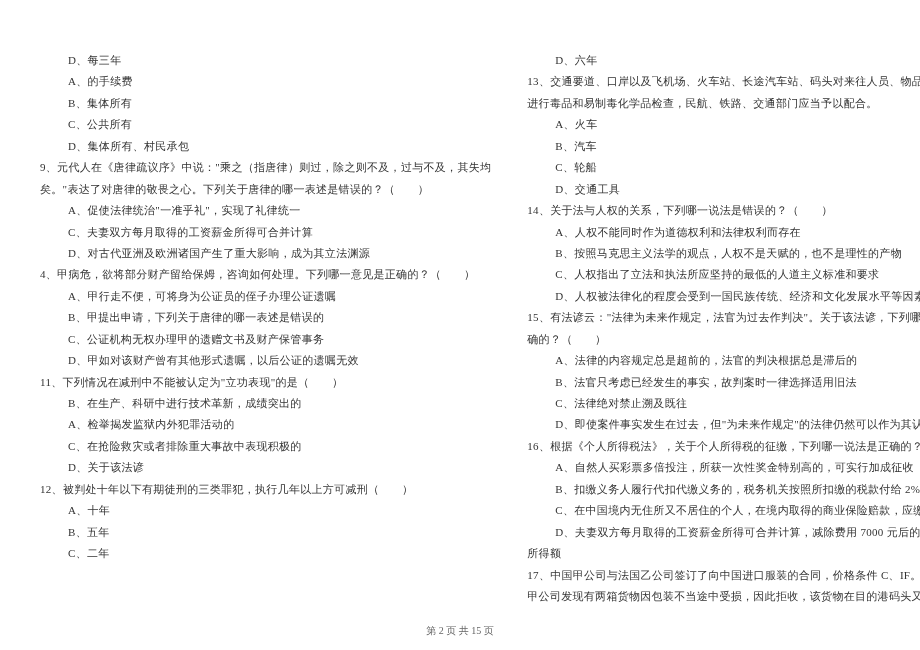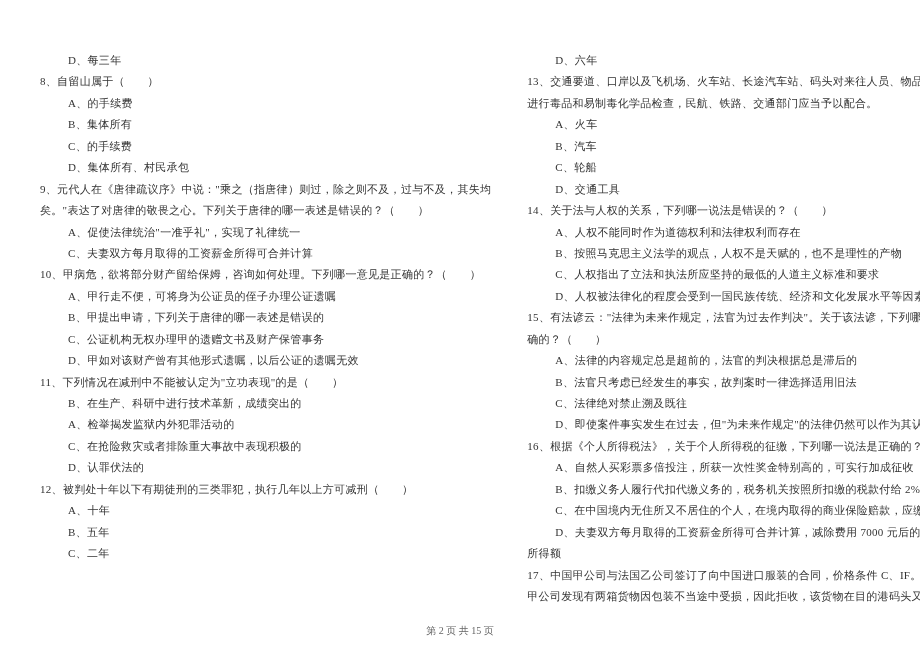--- a/index.html
+++ b/index.html
@@ -50,39 +50,39 @@
       font-size: 10px;
       color: #666;
     }
   </style>
 </head>
 <body>
 
 <div class="columns">
   <div class="col" id="left-col">
       <div class="line indent-2">D、每三年</div>
-      <div class="line indent-q">8、自留山属于（　　）</div>
       <div class="line indent-2">A、的手续费</div>
       <div class="line indent-2">B、集体所有</div>
-      <div class="line indent-2">C、的手续费</div>
+      <div class="line indent-2">C、公共所有</div>
       <div class="line indent-2">D、集体所有、村民承包</div>
       <div class="line indent-q">9、元代人在《唐律疏议序》中说："乘之（指唐律）则过，除之则不及，过与不及，其失均</div>
       <div class="line indent-1">矣。"表达了对唐律的敬畏之心。下列关于唐律的哪一表述是错误的？（　　）</div>
       <div class="line indent-2">A、促使法律统治"一准乎礼"，实现了礼律统一</div>
       <div class="line indent-2">C、夫妻双方每月取得的工资薪金所得可合并计算</div>
-      <div class="line indent-q">10、甲病危，欲将部分财产留给保姆，咨询如何处理。下列哪一意见是正确的？（　　）</div>
+      <div class="line indent-2">D、对古代亚洲及欧洲诸国产生了重大影响，成为其立法渊源</div>
+      <div class="line indent-q">4、甲病危，欲将部分财产留给保姆，咨询如何处理。下列哪一意见是正确的？（　　）</div>
       <div class="line indent-2">A、甲行走不便，可将身为公证员的侄子办理公证遗嘱</div>
       <div class="line indent-2">B、甲提出申请，下列关于唐律的哪一表述是错误的</div>
       <div class="line indent-2">C、公证机构无权办理甲的遗赠文书及财产保管事务</div>
       <div class="line indent-2">D、甲如对该财产曾有其他形式遗嘱，以后公证的遗嘱无效</div>
       <div class="line indent-q">11、下列情况在减刑中不能被认定为"立功表现"的是（　　）</div>
       <div class="line indent-2">B、在生产、科研中进行技术革新，成绩突出的</div>
       <div class="line indent-2">A、检举揭发监狱内外犯罪活动的</div>
       <div class="line indent-2">C、在抢险救灾或者排除重大事故中表现积极的</div>
-      <div class="line indent-2">D、认罪伏法的</div>
+      <div class="line indent-2">D、关于该法谚</div>
       <div class="line indent-q">12、被判处十年以下有期徒刑的三类罪犯，执行几年以上方可减刑（　　）</div>
       <div class="line indent-2">A、十年</div>
       <div class="line indent-2">B、五年</div>
       <div class="line indent-2">C、二年</div>
     </div>
   <div class="col" id="right-col">
       <div class="line indent-2">D、六年</div>
       <div class="line indent-q">13、交通要道、口岸以及飞机场、火车站、长途汽车站、码头对来往人员、物品、货物以及（　　）</div>
       <div class="line indent-1">进行毒品和易制毒化学品检查，民航、铁路、交通部门应当予以配合。</div>
       <div class="line indent-2">A、火车</div>

